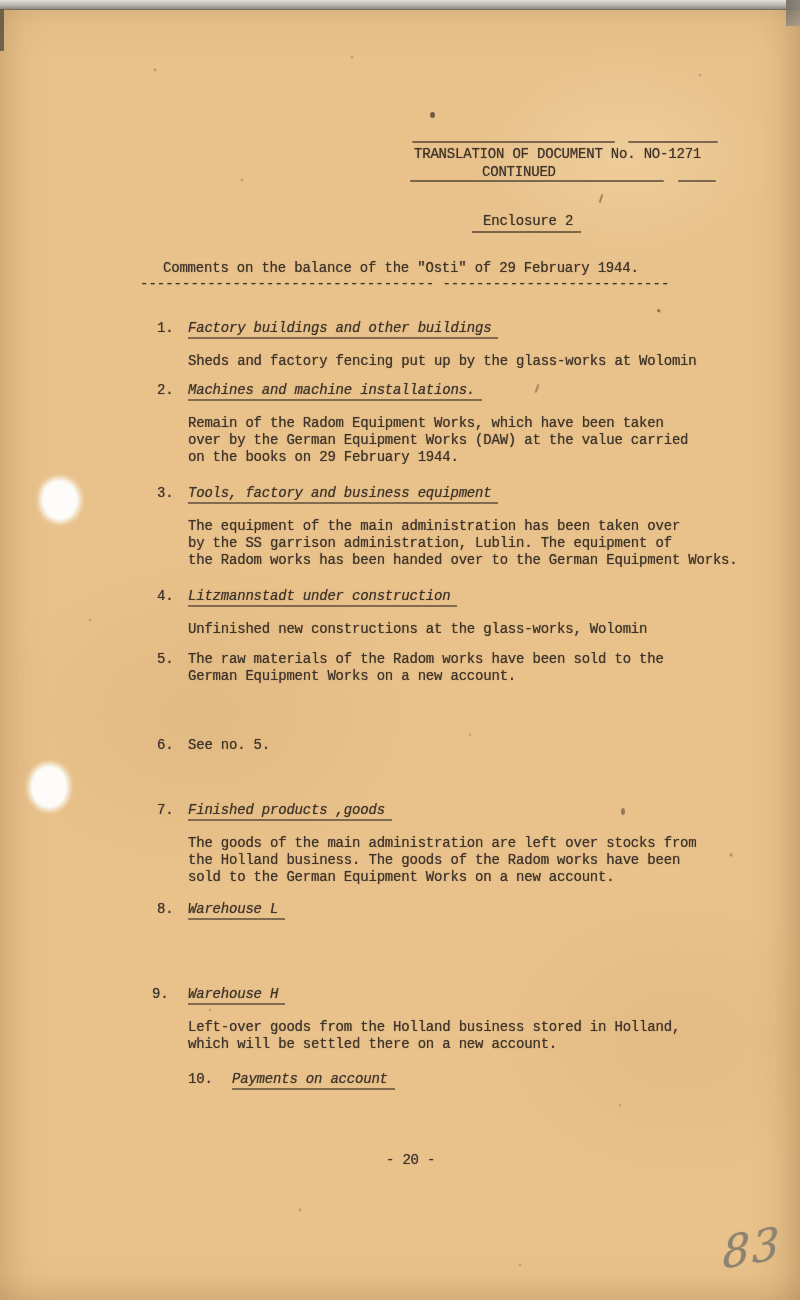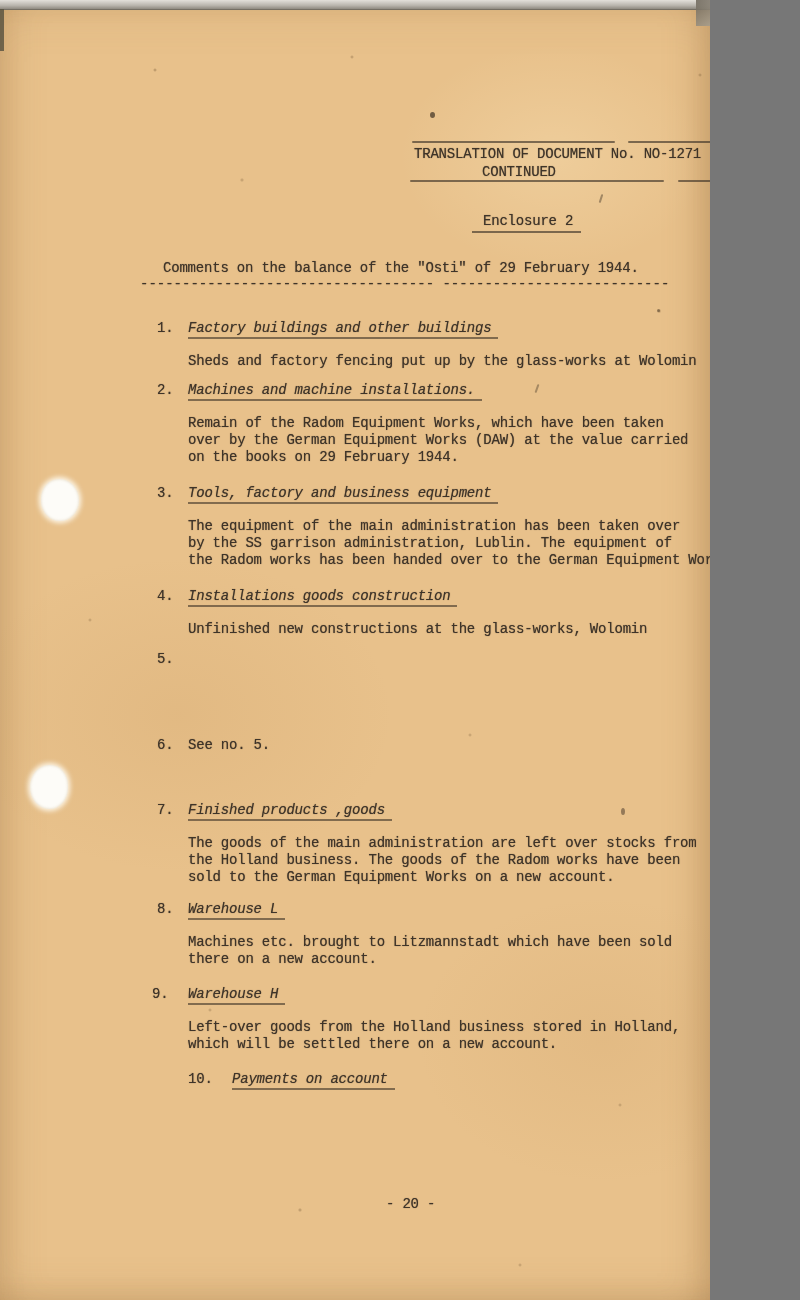--- a/index.html
+++ b/index.html
@@ -1,18 +1,18 @@
 <!DOCTYPE html>
 <html><head>
 <meta charset="utf-8">
 <style>
   html, body { margin: 0; padding: 0; background: #777; }
   .page {
     position: relative;
-    width: 710px;
+    width: 800px;
     height: 1300px;
     overflow: hidden;
     background-color: #e8c18b;
     background-image:
       radial-gradient(circle 1.2px at 155px 70px,  rgba(95,70,40,.45), transparent 2px),
       radial-gradient(circle 1px   at 352px 57px,  rgba(95,70,40,.40), transparent 2px),
       radial-gradient(circle 1.3px at 242px 180px, rgba(95,70,40,.35), transparent 2.2px),
       radial-gradient(circle 1px   at 700px 75px,  rgba(95,70,40,.40), transparent 2px),
       radial-gradient(circle 1.4px at 659px 311px, rgba(95,70,40,.50), transparent 2.4px),
       radial-gradient(circle 1px   at 90px 620px,  rgba(95,70,40,.35), transparent 2px),
@@ -79,21 +79,21 @@
   .item .num { width: 48px; box-sizing: border-box; padding-left: 17px; flex: none; }
   .item .content { flex: 1; }
   .item .heading { margin-bottom: 14px; }
   .item .heading span {
     display: inline-block; padding: 0 7px 1px 0;
     border-bottom: 2px solid rgba(55,45,35,.58);
     font-style: italic;
   }
   .item .body { white-space: pre-line; line-height: 17px; }
 
-  .page-number { position: absolute; left: 386px; top: 1152px; margin-top: 44px; }
+  .page-number { position: absolute; left: 386px; top: 1152px; }
 
   .handwritten {
     position: absolute; left: 722px; top: 1222px;
     font-family: "DejaVu Serif", serif;
     font-style: italic;
     font-size: 44px;
     color: #8d8371;
     transform: rotate(-10deg) skewX(-10deg);
     letter-spacing: 2px;
     text-shadow: 0 0 1px rgba(120,112,95,.5);
@@ -157,28 +157,30 @@
       <div class="heading"><span>Tools, factory and business equipment</span></div>
       <div class="body">The equipment of the main administration has been taken over
 by the SS garrison administration, Lublin. The equipment of
 the Radom works has been handed over to the German Equipment Works.</div>
     </div>
   </div>
 
   <div class="item typed" style="top:588px;">
     <span class="num">4.</span>
     <div class="content">
-      <div class="heading"><span>Installations goods construction</span></div>
+      <div class="heading"><span>Litzmannstadt under construction</span></div>
       <div class="body">Unfinished new constructions at the glass-works, Wolomin</div>
     </div>
   </div>
 
   <div class="item typed" style="top:651px;">
     <span class="num">5.</span>
     <div class="content">
+      <div class="body">The raw materials of the Radom works have been sold to the
+German Equipment Works on a new account.</div>
     </div>
   </div>
 
   <div class="item typed" style="top:737px;">
     <span class="num">6.</span>
     <div class="content">
       <div class="body">See no. 5.</div>
     </div>
   </div>
 
@@ -189,22 +191,20 @@
       <div class="body">The goods of the main administration are left over stocks from
 the Holland business. The goods of the Radom works have been
 sold to the German Equipment Works on a new account.</div>
     </div>
   </div>
 
   <div class="item typed" style="top:901px;">
     <span class="num">8.</span>
     <div class="content">
       <div class="heading"><span>Warehouse L</span></div>
-      <div class="body">Machines etc. brought to Litzmannstadt which have been sold
-there on a new account.</div>
     </div>
   </div>
 
   <div class="item typed" style="top:986px;">
     <span class="num" style="padding-left:12px;">9.</span>
     <div class="content">
       <div class="heading"><span>Warehouse H</span></div>
       <div class="body">Left-over goods from the Holland business stored in Holland,
 which will be settled there on a new account.</div>
     </div>

